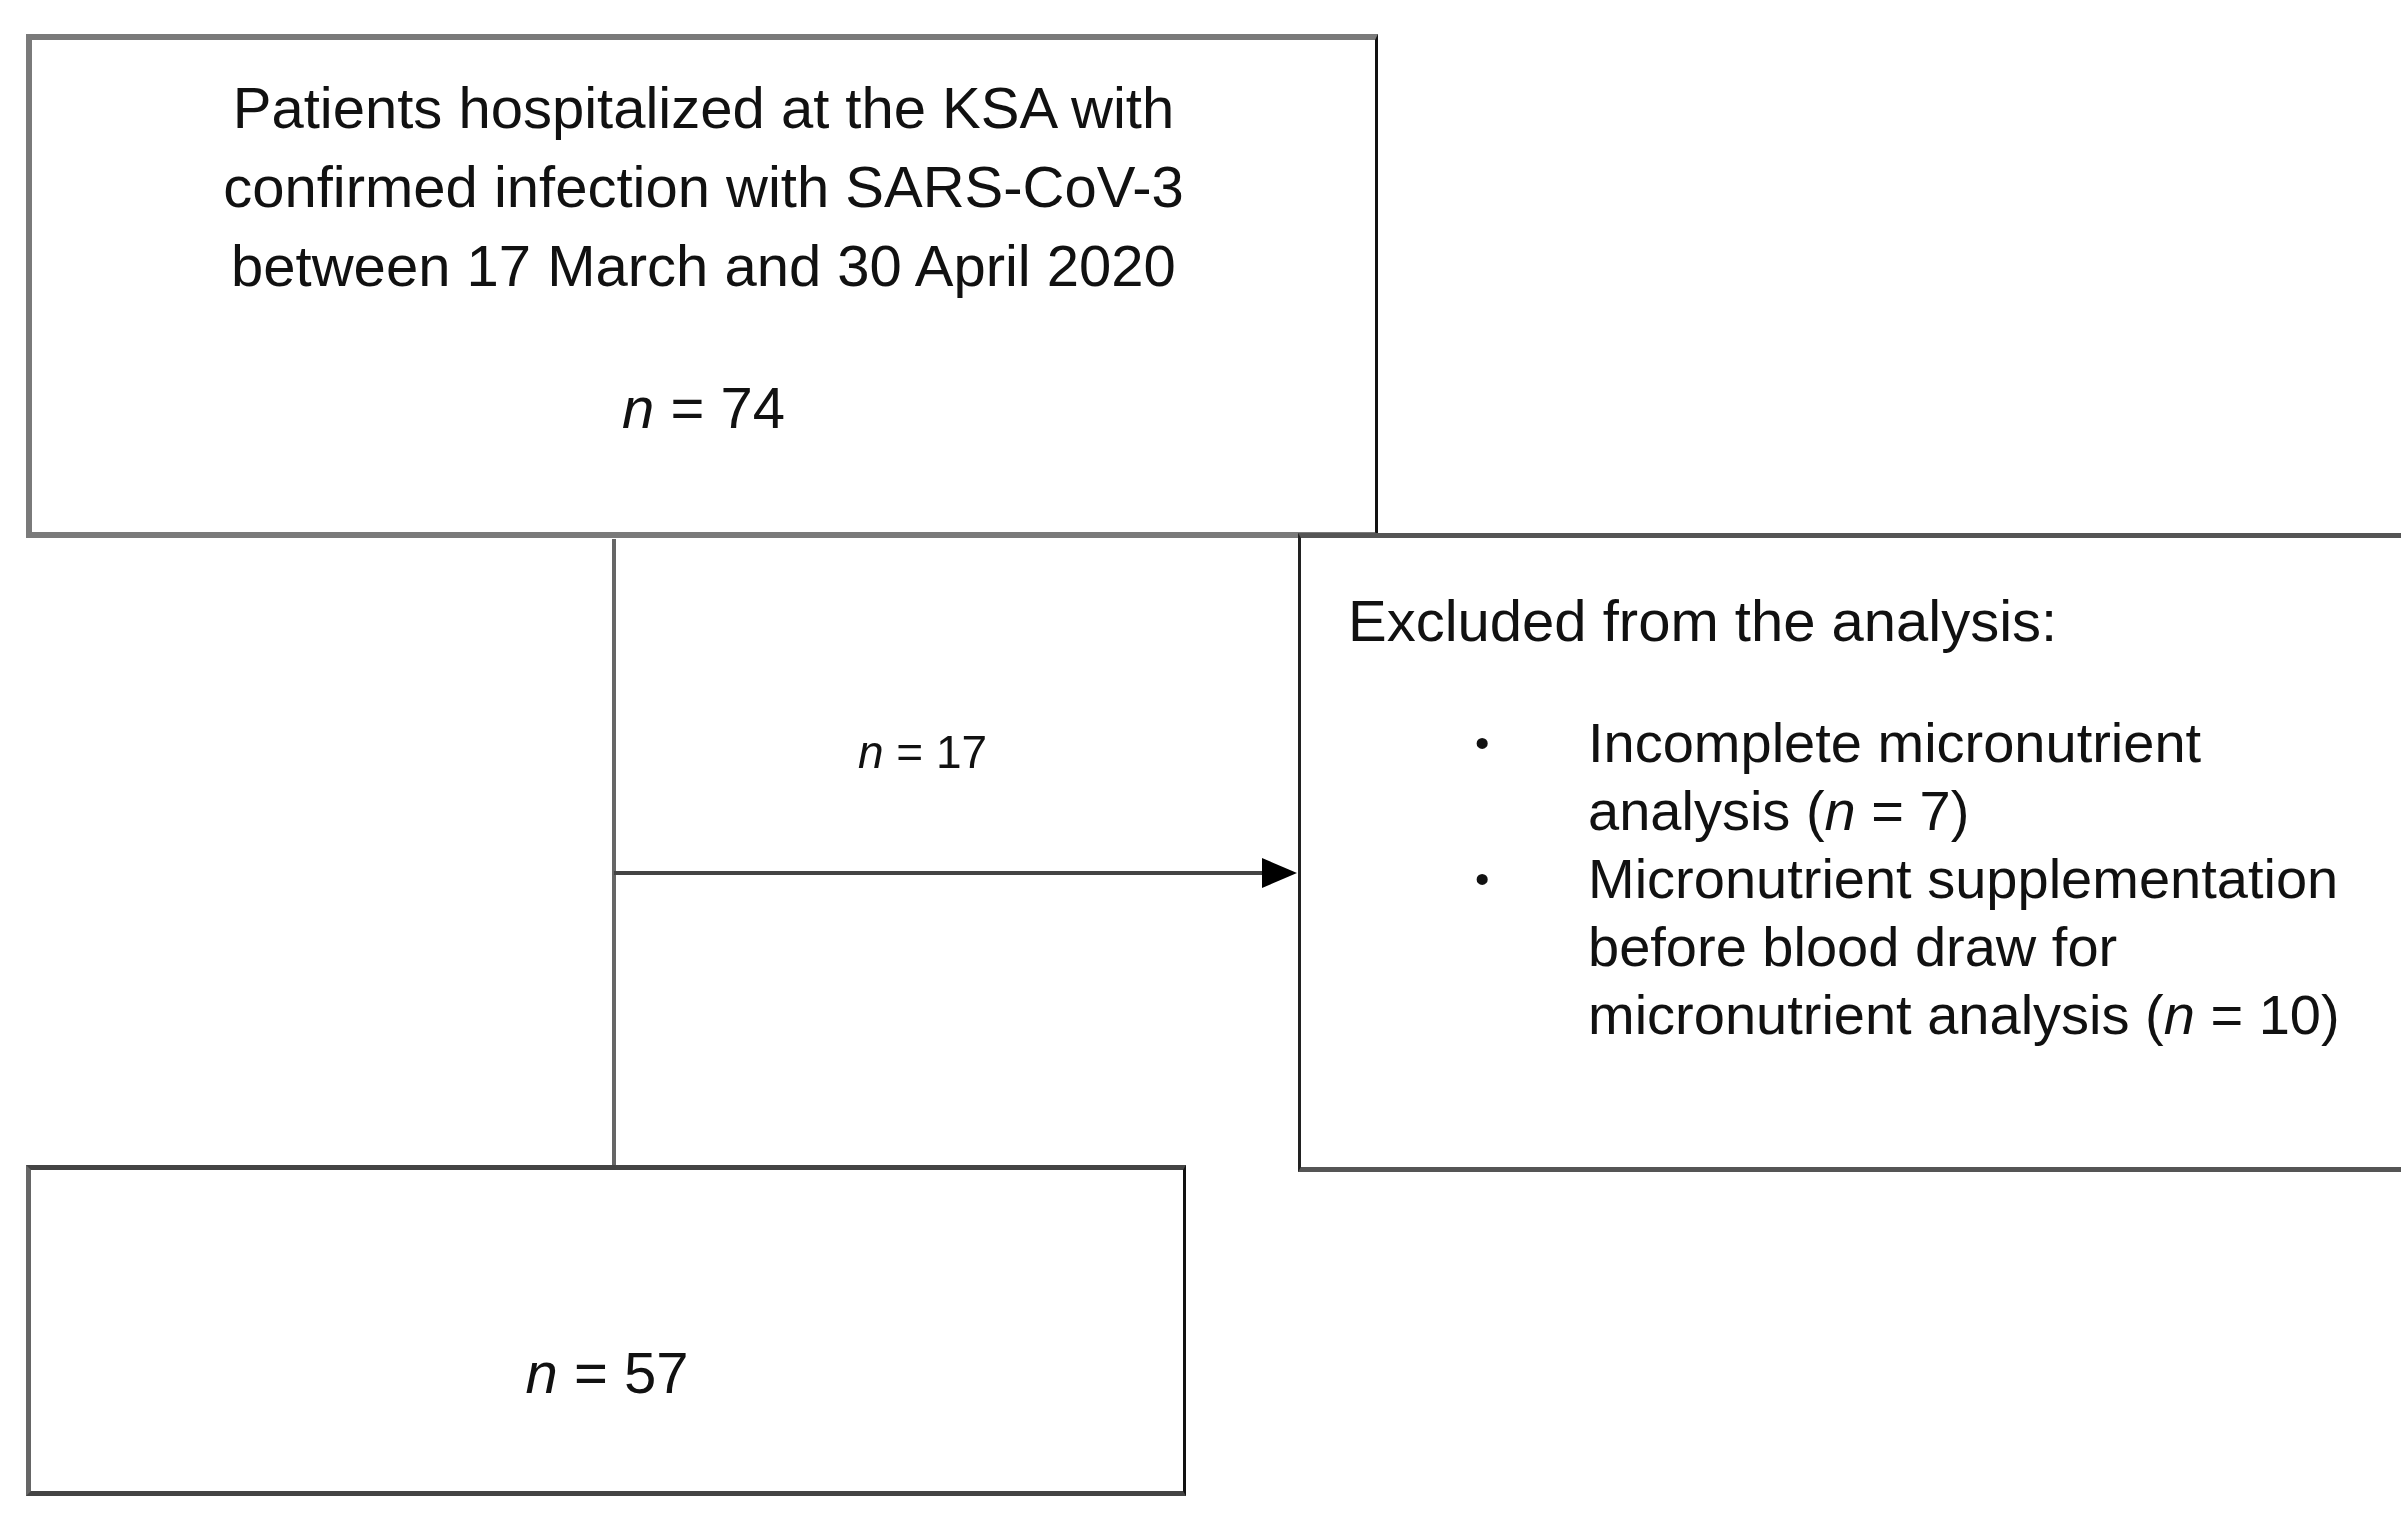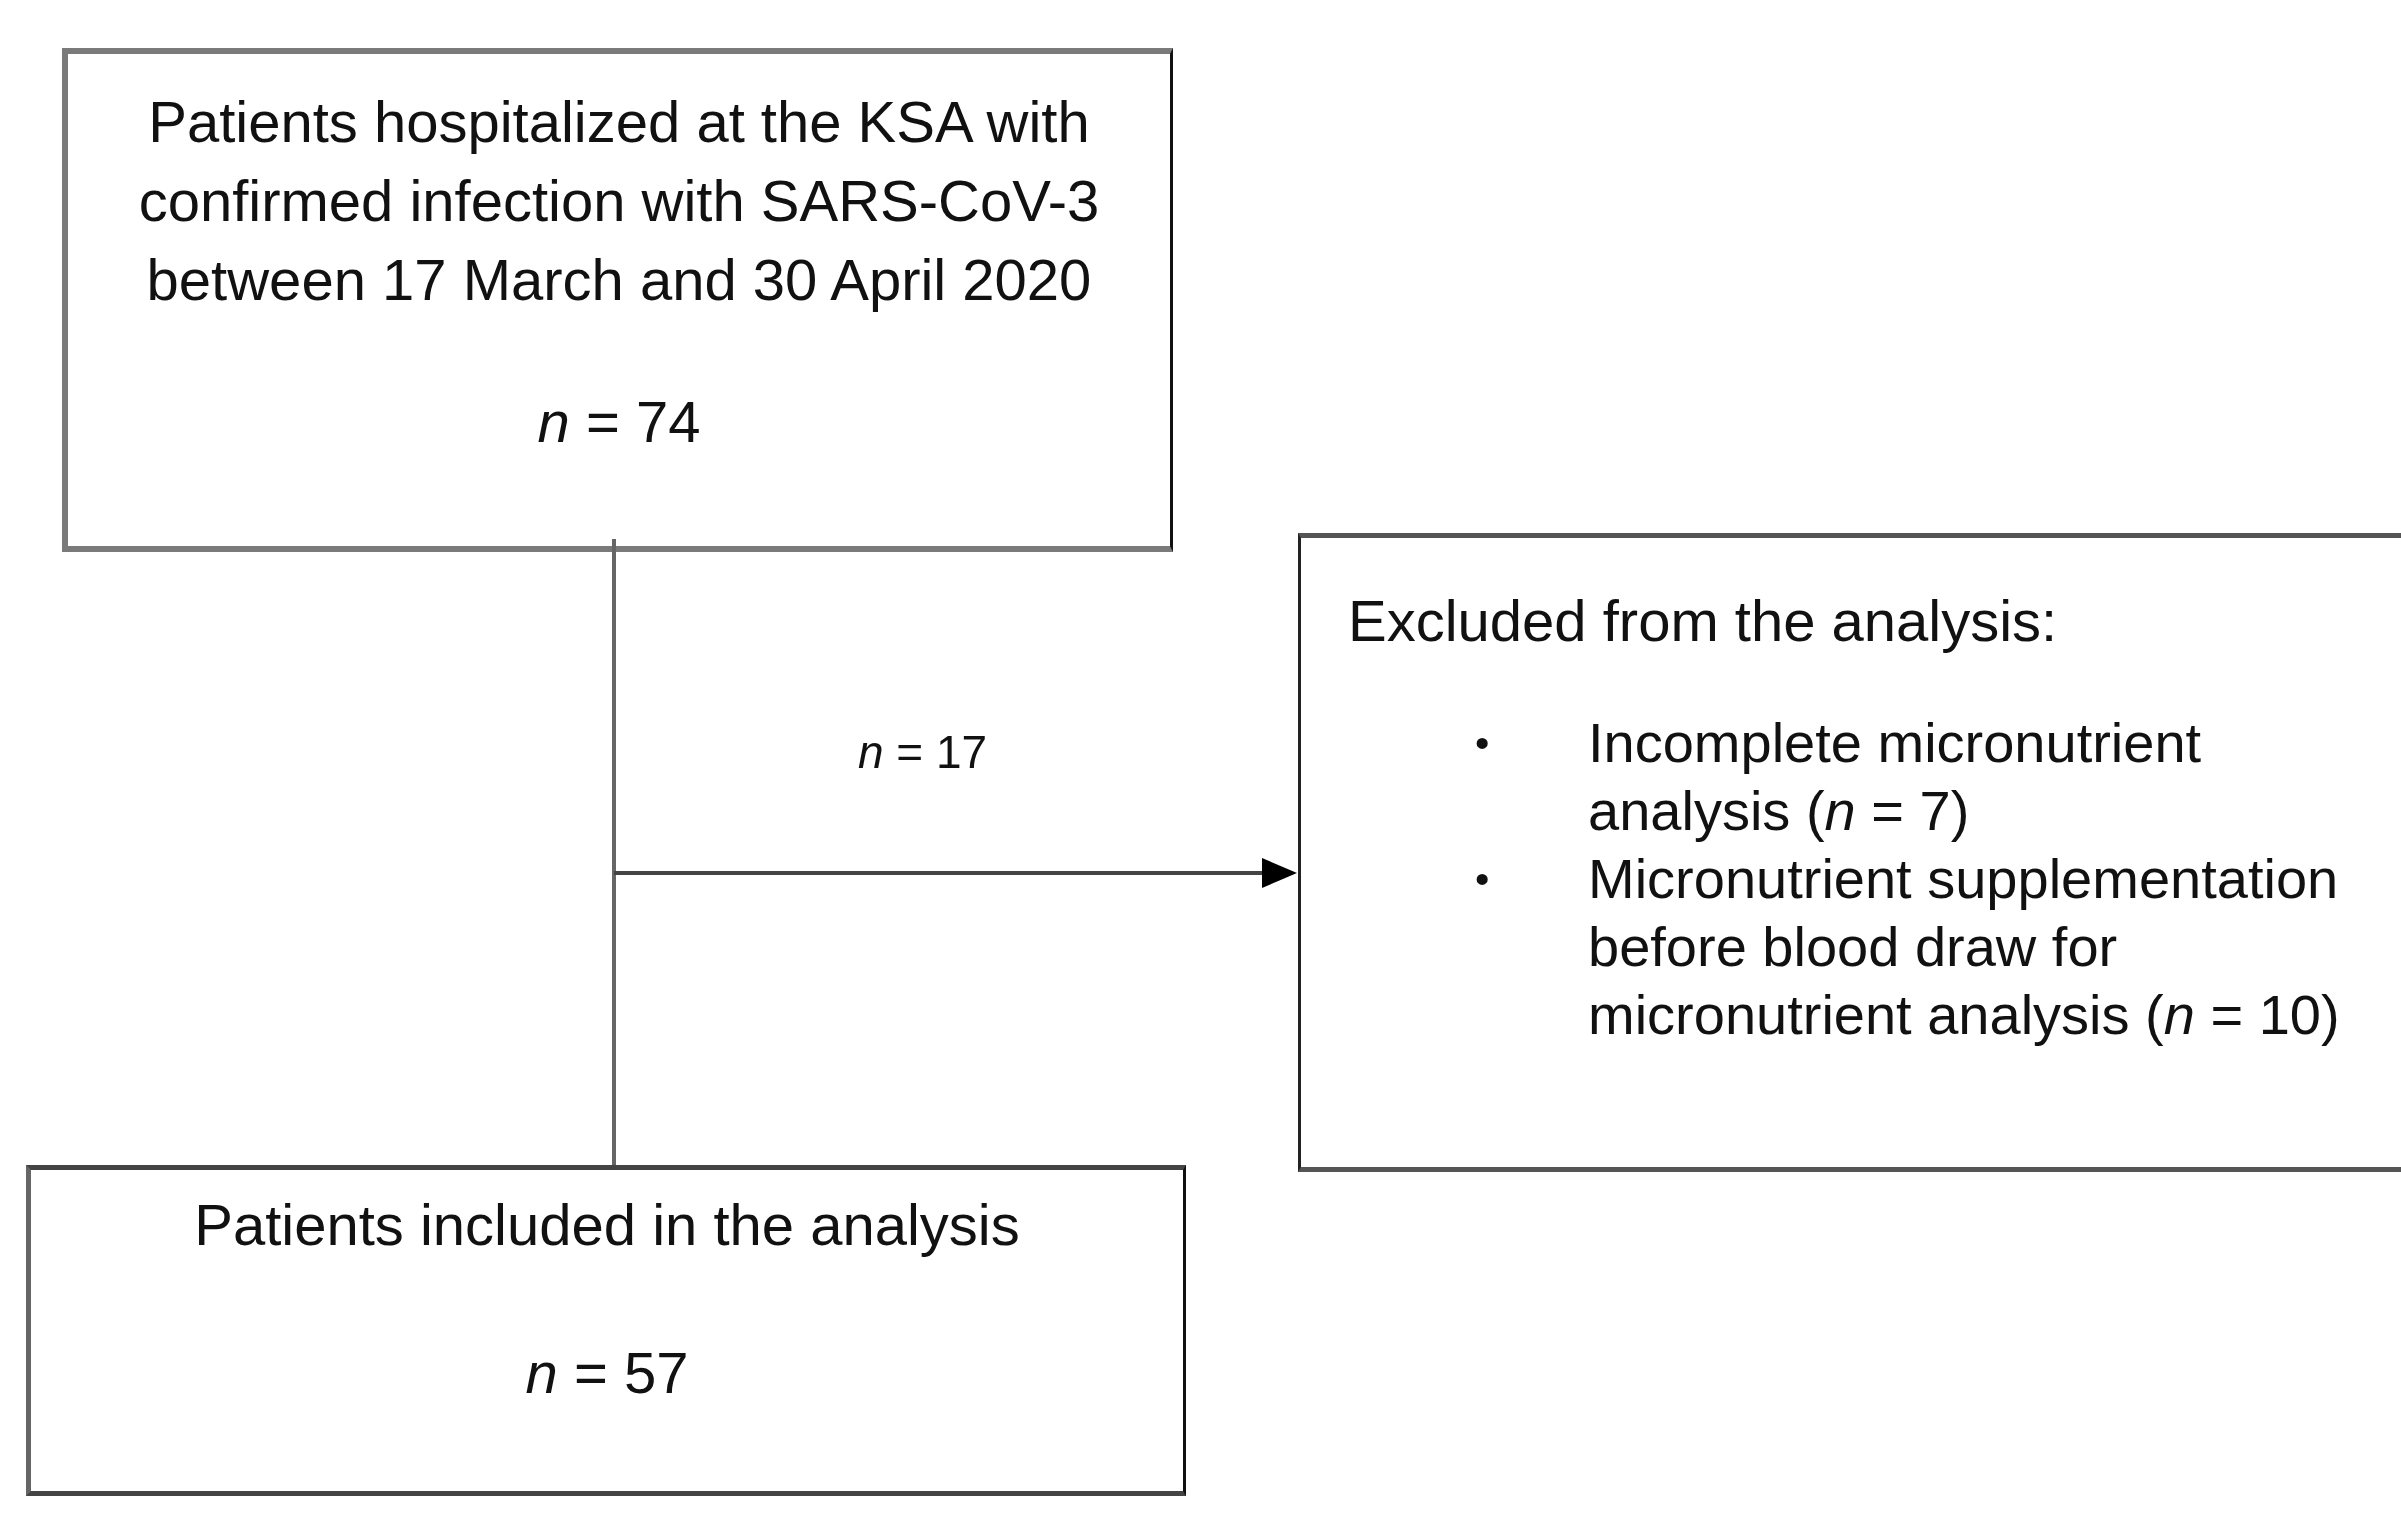--- a/index.html
+++ b/index.html
@@ -14,26 +14,25 @@
     overflow: hidden;
     font-family: "Liberation Sans", "DejaVu Sans", sans-serif;
     color: #111111;
   }
   .box {
     position: absolute;
     box-sizing: border-box;
     background: #ffffff;
   }
   #box-top {
-    left: 26px; top: 48px; width: 1111px; height: 504px;
+    left: 26px; top: 34px; width: 1352px; height: 504px;
     border-top: 6.5px solid #7a7a7a;
     border-left: 6.5px solid #7a7a7a;
     border-bottom: 6.5px solid #7a7a7a;
     border-right: 3.7px solid #111111;
-    margin-left: 36px;
   }
   #box-right {
     left: 1298px; top: 533px; width: 1234px; height: 639px;
     border-top: 5.6px solid #555555;
     border-left: 3.7px solid #222222;
     border-bottom: 5.6px solid #555555;
     border-right: 3.7px solid #111111;
   }
   #box-bottom {
     left: 26px; top: 1165px; width: 1160px; height: 331px;
@@ -134,16 +133,15 @@
       <span class="bullet-text"><span>Incomplete micronutrient analysis (</span><span class="ital">n</span><span> = 7)</span></span>
     </li>
     <li class="bullet-item">
       <span class="bullet-dot">•</span>
       <span class="bullet-text"><span>Micronutrient supplementation before blood draw for micronutrient analysis (</span><span class="ital">n</span><span> = 10)</span></span>
     </li>
   </ul>
 </div>
 
 <div class="box" id="box-bottom">
-  <div class="txt center-block" id="bottom-desc">Patients included in the analysis</div>
   <div class="txt center-block" id="bottom-n"><span class="ital">n</span><span> = 57</span></div>
 </div>
 
 
 </body></html>

